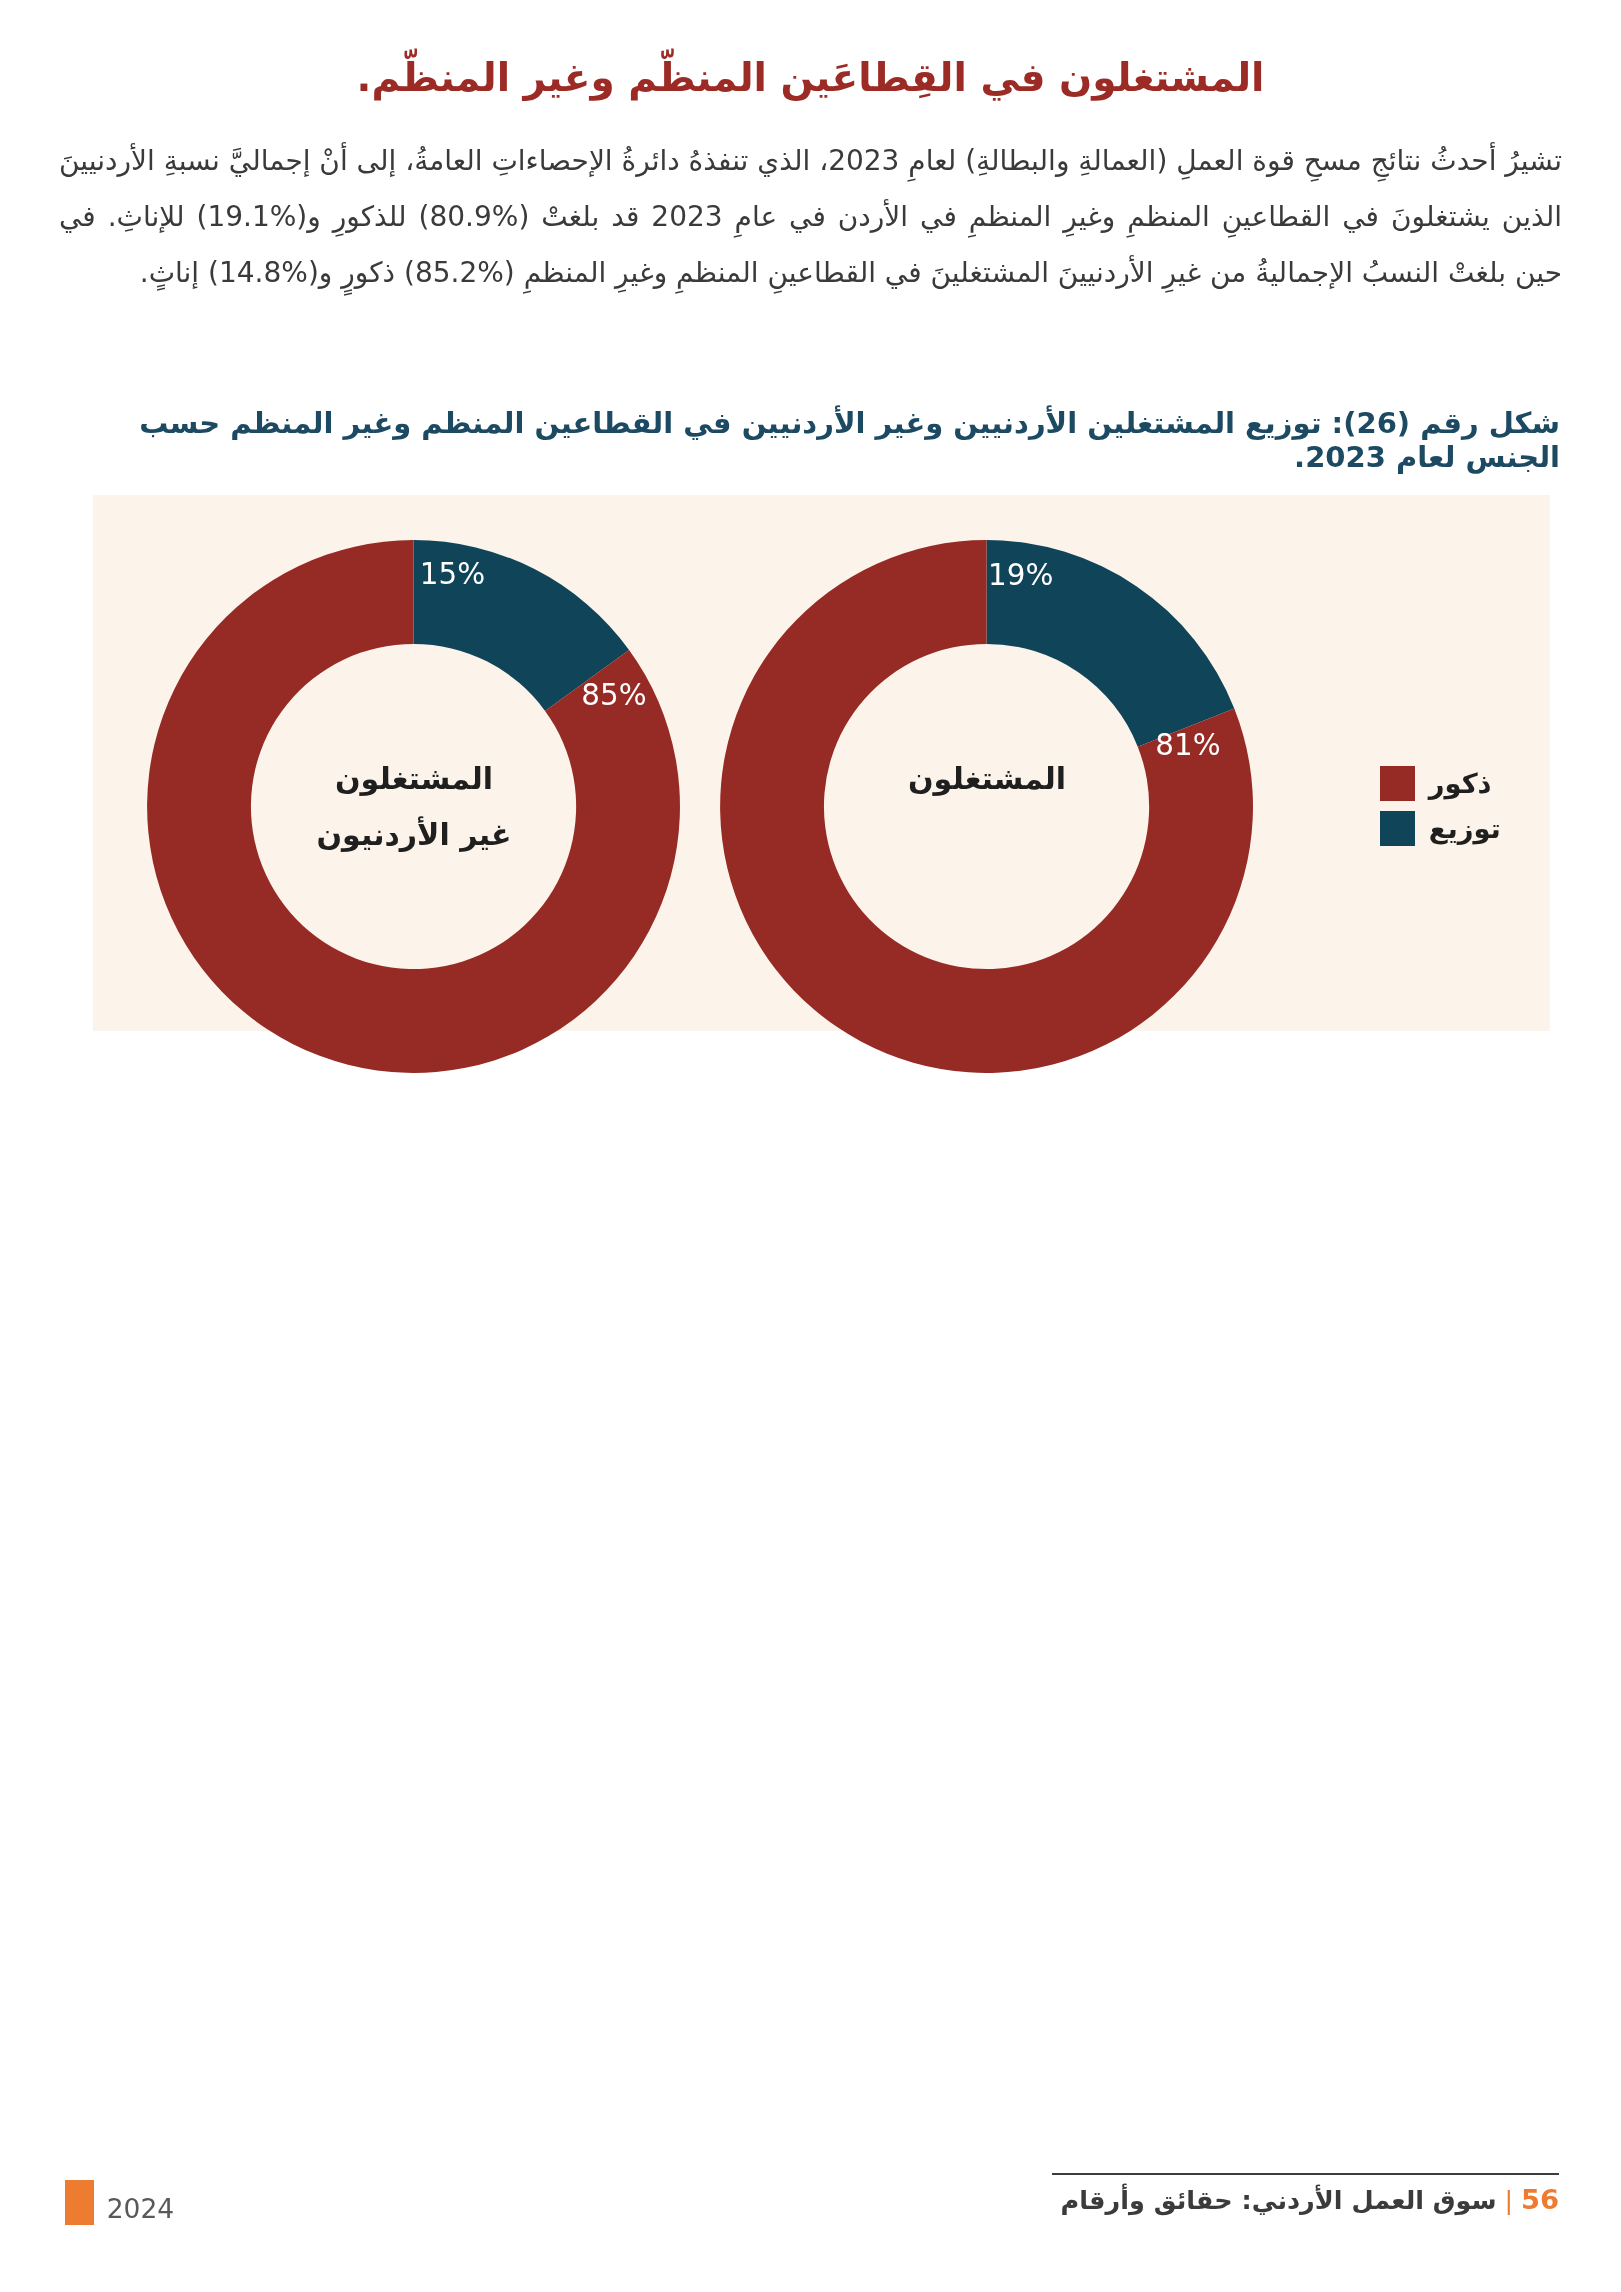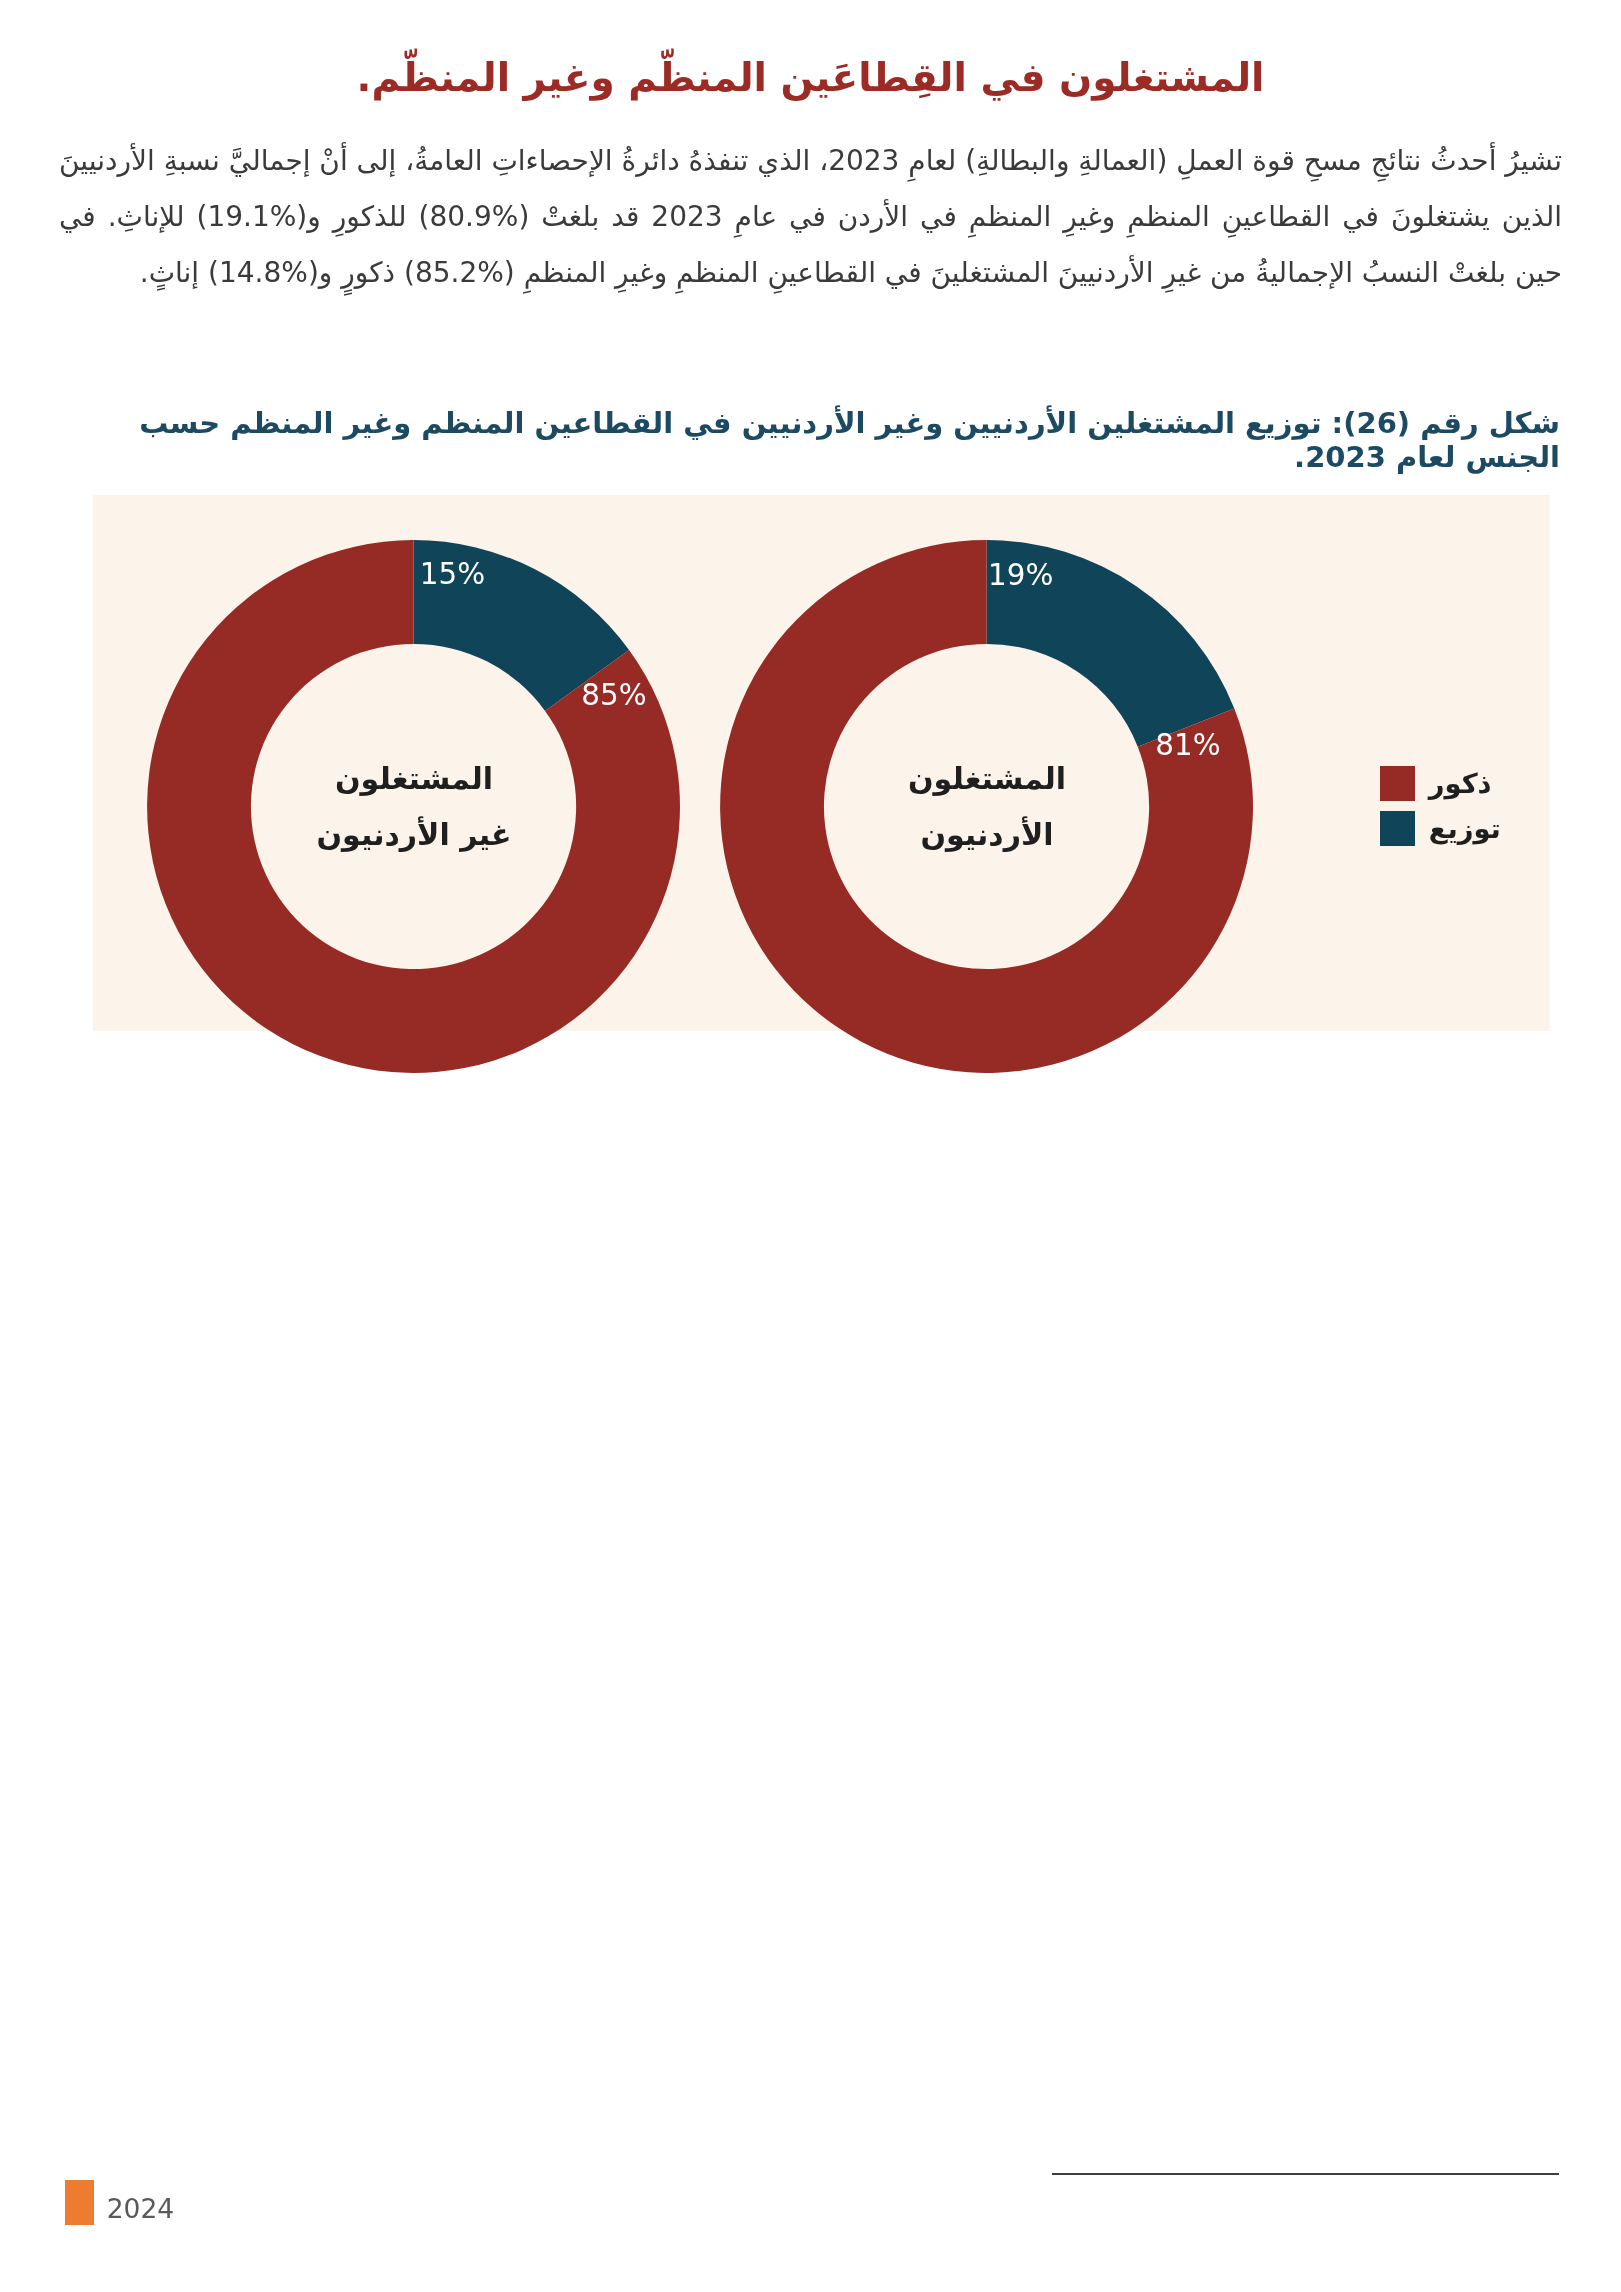--- a/index.html
+++ b/index.html
@@ -141,21 +141,20 @@
         <text x="1117.6055225320526" y="255.14008348461158" class="slice-label">81%</text>
       </svg>
 
     <div class="center-label" id="center-left">
       <div>المشتغلون</div>
       <div>غير الأردنيون</div>
     </div>
 
     <div class="center-label" id="center-right">
       <div>المشتغلون</div>
-      <div>الأردنيون</div>
     </div>
 
     <div class="legend">
       <div class="legend-row">
         <span class="swatch" style="background: rgb(150, 42, 36);"></span>
         <span class="legend-label">ذكور</span>
       </div>
       <div class="legend-row">
         <span class="swatch" style="background: rgb(15, 68, 89);"></span>
         <span class="legend-label">توزيع</span>
@@ -163,15 +162,18 @@
     </div>
   </div>
 
   <div class="footer-left">
     <span class="footer-accent" style="background: rgb(237, 124, 49);"></span>
     <span class="footer-year">2024</span>
   </div>
 
   <div class="footer-rule"></div>
 
+  <div class="footer-right">
+    <span class="footer-pagenum" style="color: rgb(237, 124, 49);">56</span><span class="footer-sep" style="color: rgb(237, 124, 49);">|</span><span class="footer-book">سوق العمل الأردني: حقائق وأرقام</span>
+  </div>
 
 </div>
 
 
 </body></html>

